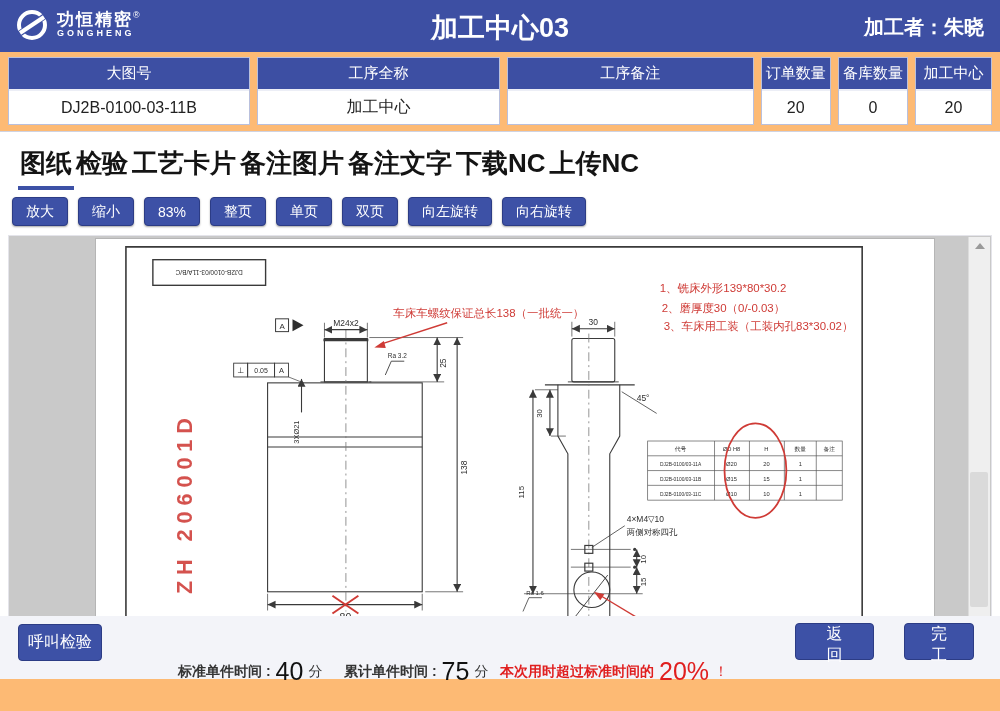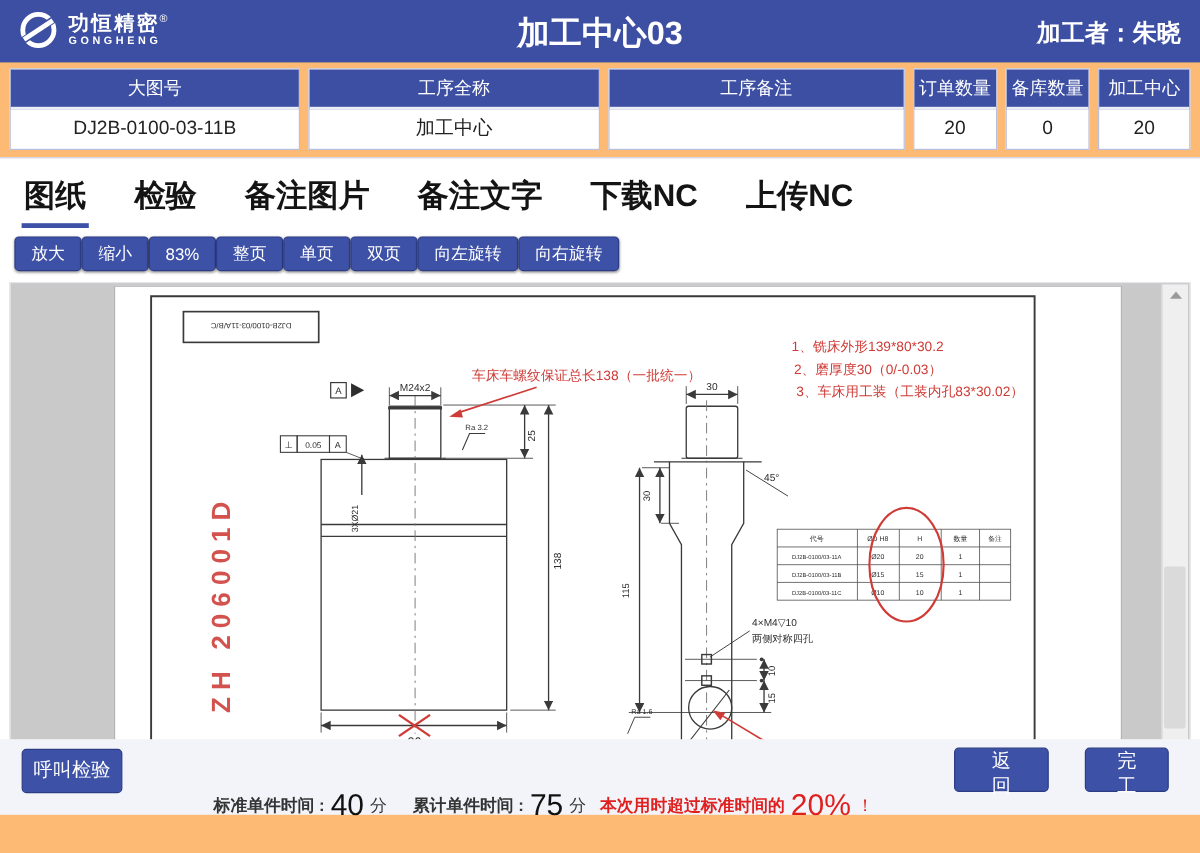--- a/index.html
+++ b/index.html
@@ -16,24 +16,24 @@
   .operator{position:absolute;right:16px;top:14px;font-size:20px;font-weight:bold;}
 
   
   .info-row{position:absolute;top:57px;left:8px;width:984px;height:68px;display:flex;gap:7px;}
   .info-col{display:flex;flex-direction:column;border:1px solid #b9c0dd;background:#fff;box-sizing:border-box;}
   .info-head{height:31px;background:#3d4fa3;color:#fff;display:flex;align-items:center;justify-content:center;font-size:15px;border-bottom:2px solid #eceef6;}
   .info-value{flex:1;display:flex;align-items:center;justify-content:center;font-size:16px;color:#222;}
 
   
   .content{position:absolute;top:131px;left:0;right:0;height:517px;background:#fff;border-top:1px solid #cfd3e2;}
-  .tabs{display:flex;gap:36px;padding:14px 0 0 18px;align-items:center;}
+  .tabs{display:flex;padding:14px 0 0 18px;align-items:center;}
   .tab{font-size:26px;font-weight:600;color:#141414;padding:0 2px 9px 2px;cursor:pointer;}
   .tab.active{border-bottom:4px solid #3d51a6;padding-bottom:5px;}
-  .toolbar{display:flex;padding:7px 0 0 12px;}
+  .toolbar{display:flex;gap:10px;padding:7px 0 0 12px;}
   .tool-btn{background:#3d51a6;color:#fff;font-size:14px;border:1px solid #2c3c85;border-radius:4px;height:29px;padding:0 13px;box-shadow:0 1px 2px rgba(0,0,0,.35);font-family:inherit;cursor:pointer;}
 
   
   .viewport{position:absolute;top:235px;left:8px;width:984px;height:412px;background:#c9c9c9;border:1px solid #e4e4ea;box-sizing:border-box;}
   .page{position:absolute;left:86px;top:2px;width:840px;height:407px;background:#fff;border:1px solid #b5b5b5;box-sizing:border-box;}
   .page svg{display:block;width:100%;height:100%;}
   .vscroll{position:absolute;right:1px;top:1px;width:21px;height:408px;background:#efefef;border-left:1px solid #dcdcdc;}
   .vs-arrow{position:absolute;left:0;width:100%;height:18px;}
   .vs-arrow span{position:absolute;left:6px;width:0;height:0;border-left:5px solid transparent;border-right:5px solid transparent;}
   .vs-up{top:0;}
@@ -109,20 +109,21 @@
     <div class="info-col" style="flex:76">
       <div class="info-head">加工中心</div>
       <div class="info-value">20</div>
     </div>
   </div>
 
   <div class="content">
     <div class="tabs">
       <div class="tab active">图纸</div>
       <div class="tab">检验</div>
+      <div class="tab">工艺卡片</div>
       <div class="tab">备注图片</div>
       <div class="tab">备注文字</div>
       <div class="tab">下载NC</div>
       <div class="tab">上传NC</div>
     </div>
     <div class="toolbar">
       <button class="tool-btn">放大</button>
       <button class="tool-btn">缩小</button>
       <button class="tool-btn">83%</button>
       <button class="tool-btn">整页</button>

